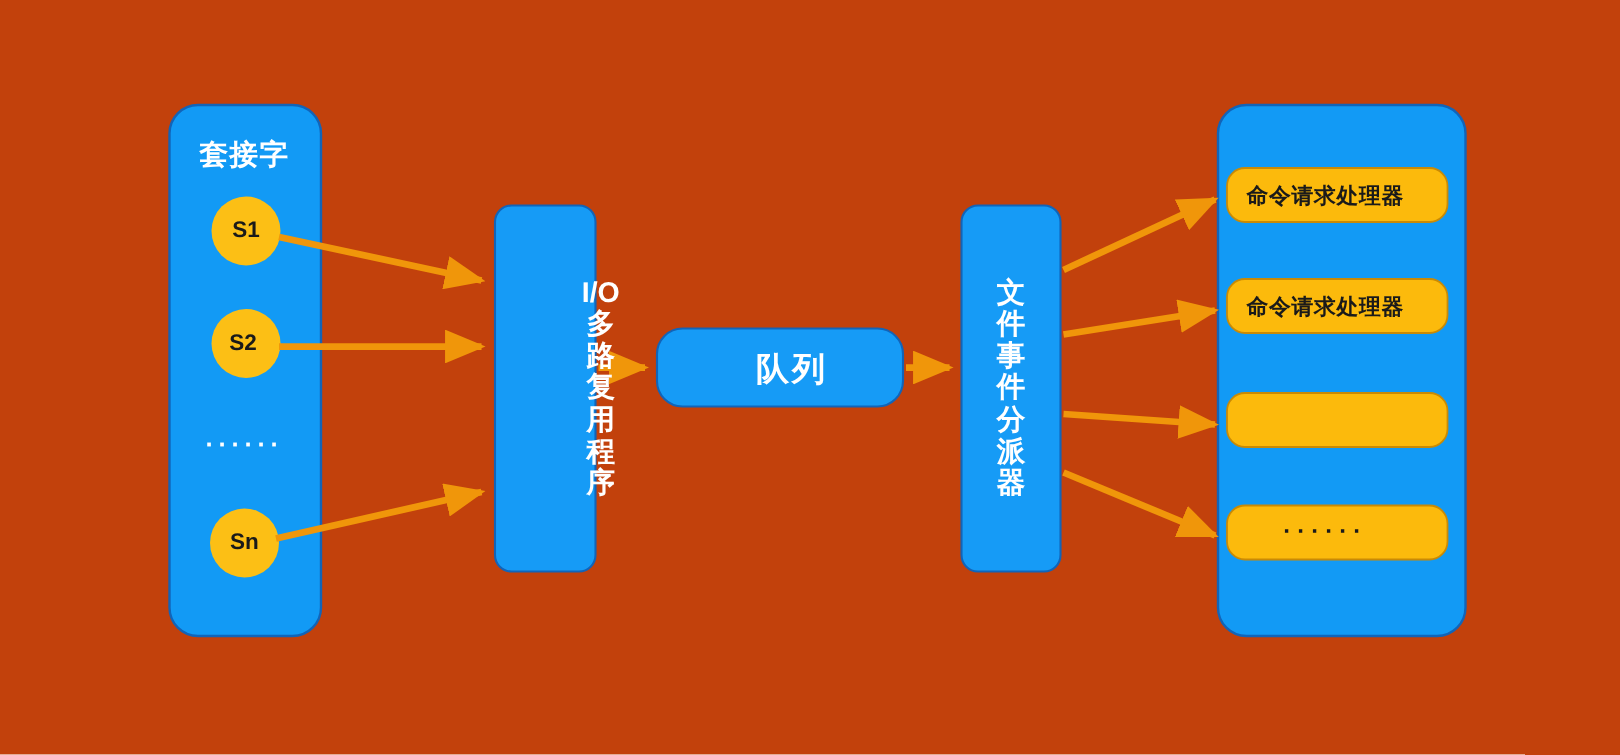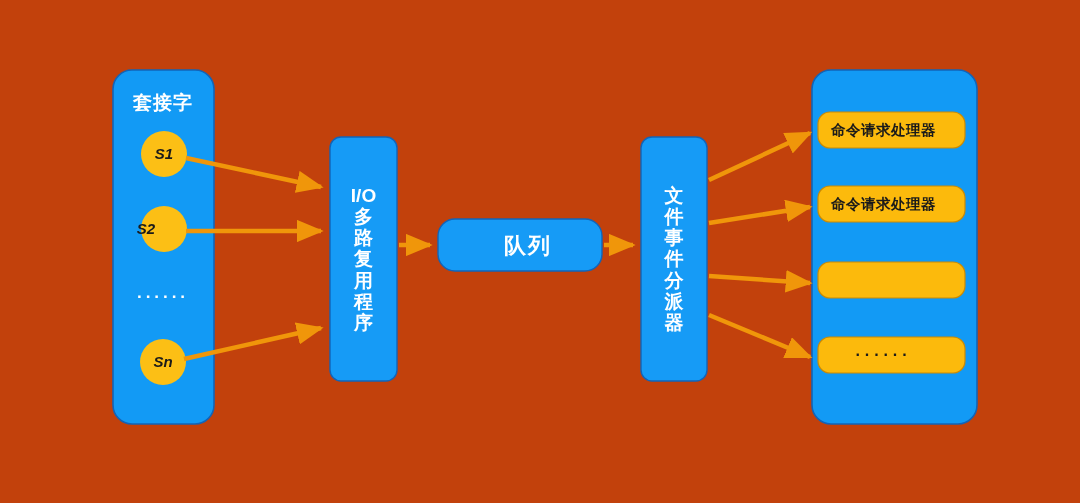--- a/index.html
+++ b/index.html
@@ -45,21 +45,20 @@
     font-weight: bold;
     color: #ffffff;
     letter-spacing: 1px;
   }
   .circletext {
     font-size: 15px;
     font-weight: bold;
     color: #1a1a1a;
     line-height: 46px;
     width: 46px;
-    font-style: italic;
   }
   #socket-ellipsis {
     left: 133px;
     top: 287px;
     width: 60px;
     font-size: 17px;
     font-weight: bold;
     letter-spacing: 3px;
     color: #ffffff;
   }
@@ -75,20 +74,21 @@
   .vtext span {
     display: block;
     line-height: 1.12;
   }
   #io-mux-text {
     left: 330px;
     top: 137px;
     width: 67px;
     height: 244px;
     font-size: 19px;
+    padding-left: 37px;
   }
   #io-mux-text .first-line {
     letter-spacing: 0px;
   }
   #dispatcher-text {
     left: 641px;
     top: 137px;
     width: 66px;
     height: 244px;
     font-size: 19px;
@@ -158,21 +158,21 @@
 
     <line x1="709" y1="180" x2="810" y2="133" stroke="#F0960A" stroke-width="4.5" marker-end="url(#arrowhead)"></line>
     <line x1="709" y1="223" x2="810" y2="207" stroke="#F0960A" stroke-width="4.5" marker-end="url(#arrowhead)"></line>
     <line x1="709" y1="276" x2="810" y2="283" stroke="#F0960A" stroke-width="4.5" marker-end="url(#arrowhead)"></line>
     <line x1="709" y1="315" x2="810" y2="357" stroke="#F0960A" stroke-width="4.5" marker-end="url(#arrowhead)"></line>
   </svg>
 
   <div class="panel-label" id="socket-panel-title">套接字</div>
 
   <div class="circletext" style="left:141px; top:131px;">S1</div>
-  <div class="circletext" style="left:123px; top:206px;">S2</div>
+  <div class="circletext" style="left:139px; top:206px;">S2</div>
   <div class="circletext" style="left:140px; top:339px;">Sn</div>
 
   <div class="dots-label" id="socket-ellipsis">······</div>
 
   <div class="vtext" id="io-mux-text">
     <span class="first-line">I/O</span>
     <span>多</span>
     <span>路</span>
     <span>复</span>
     <span>用</span>

